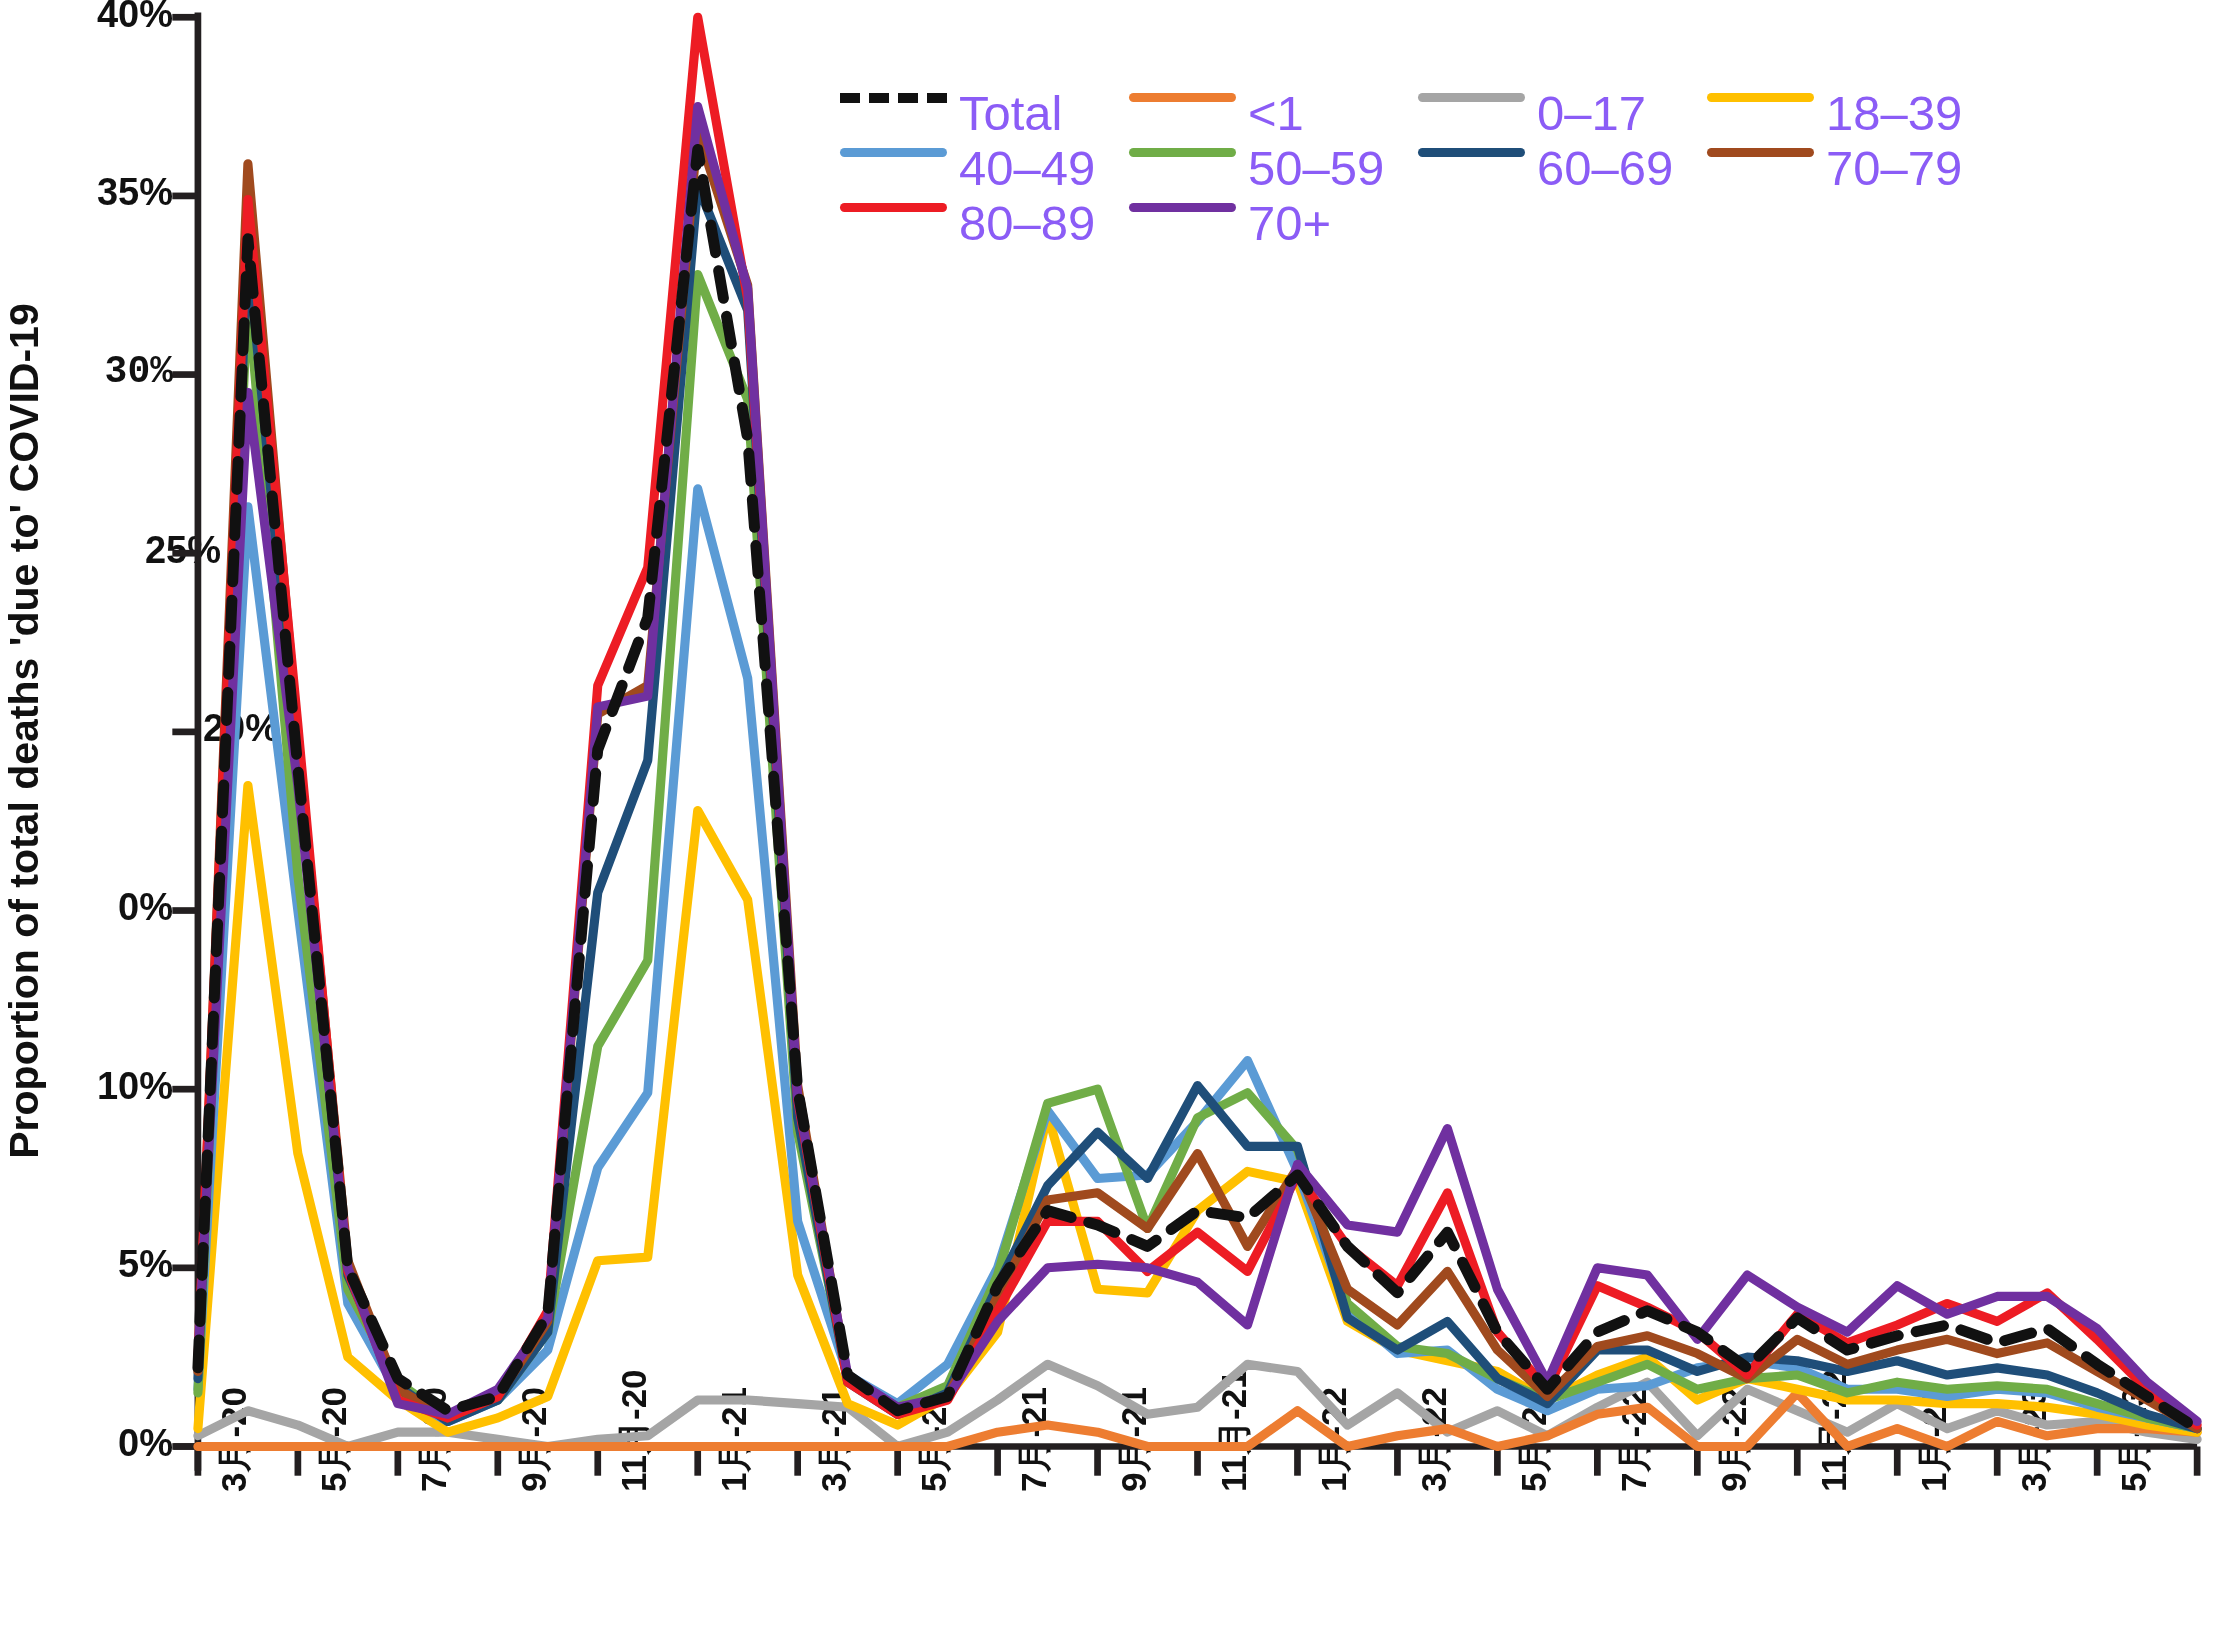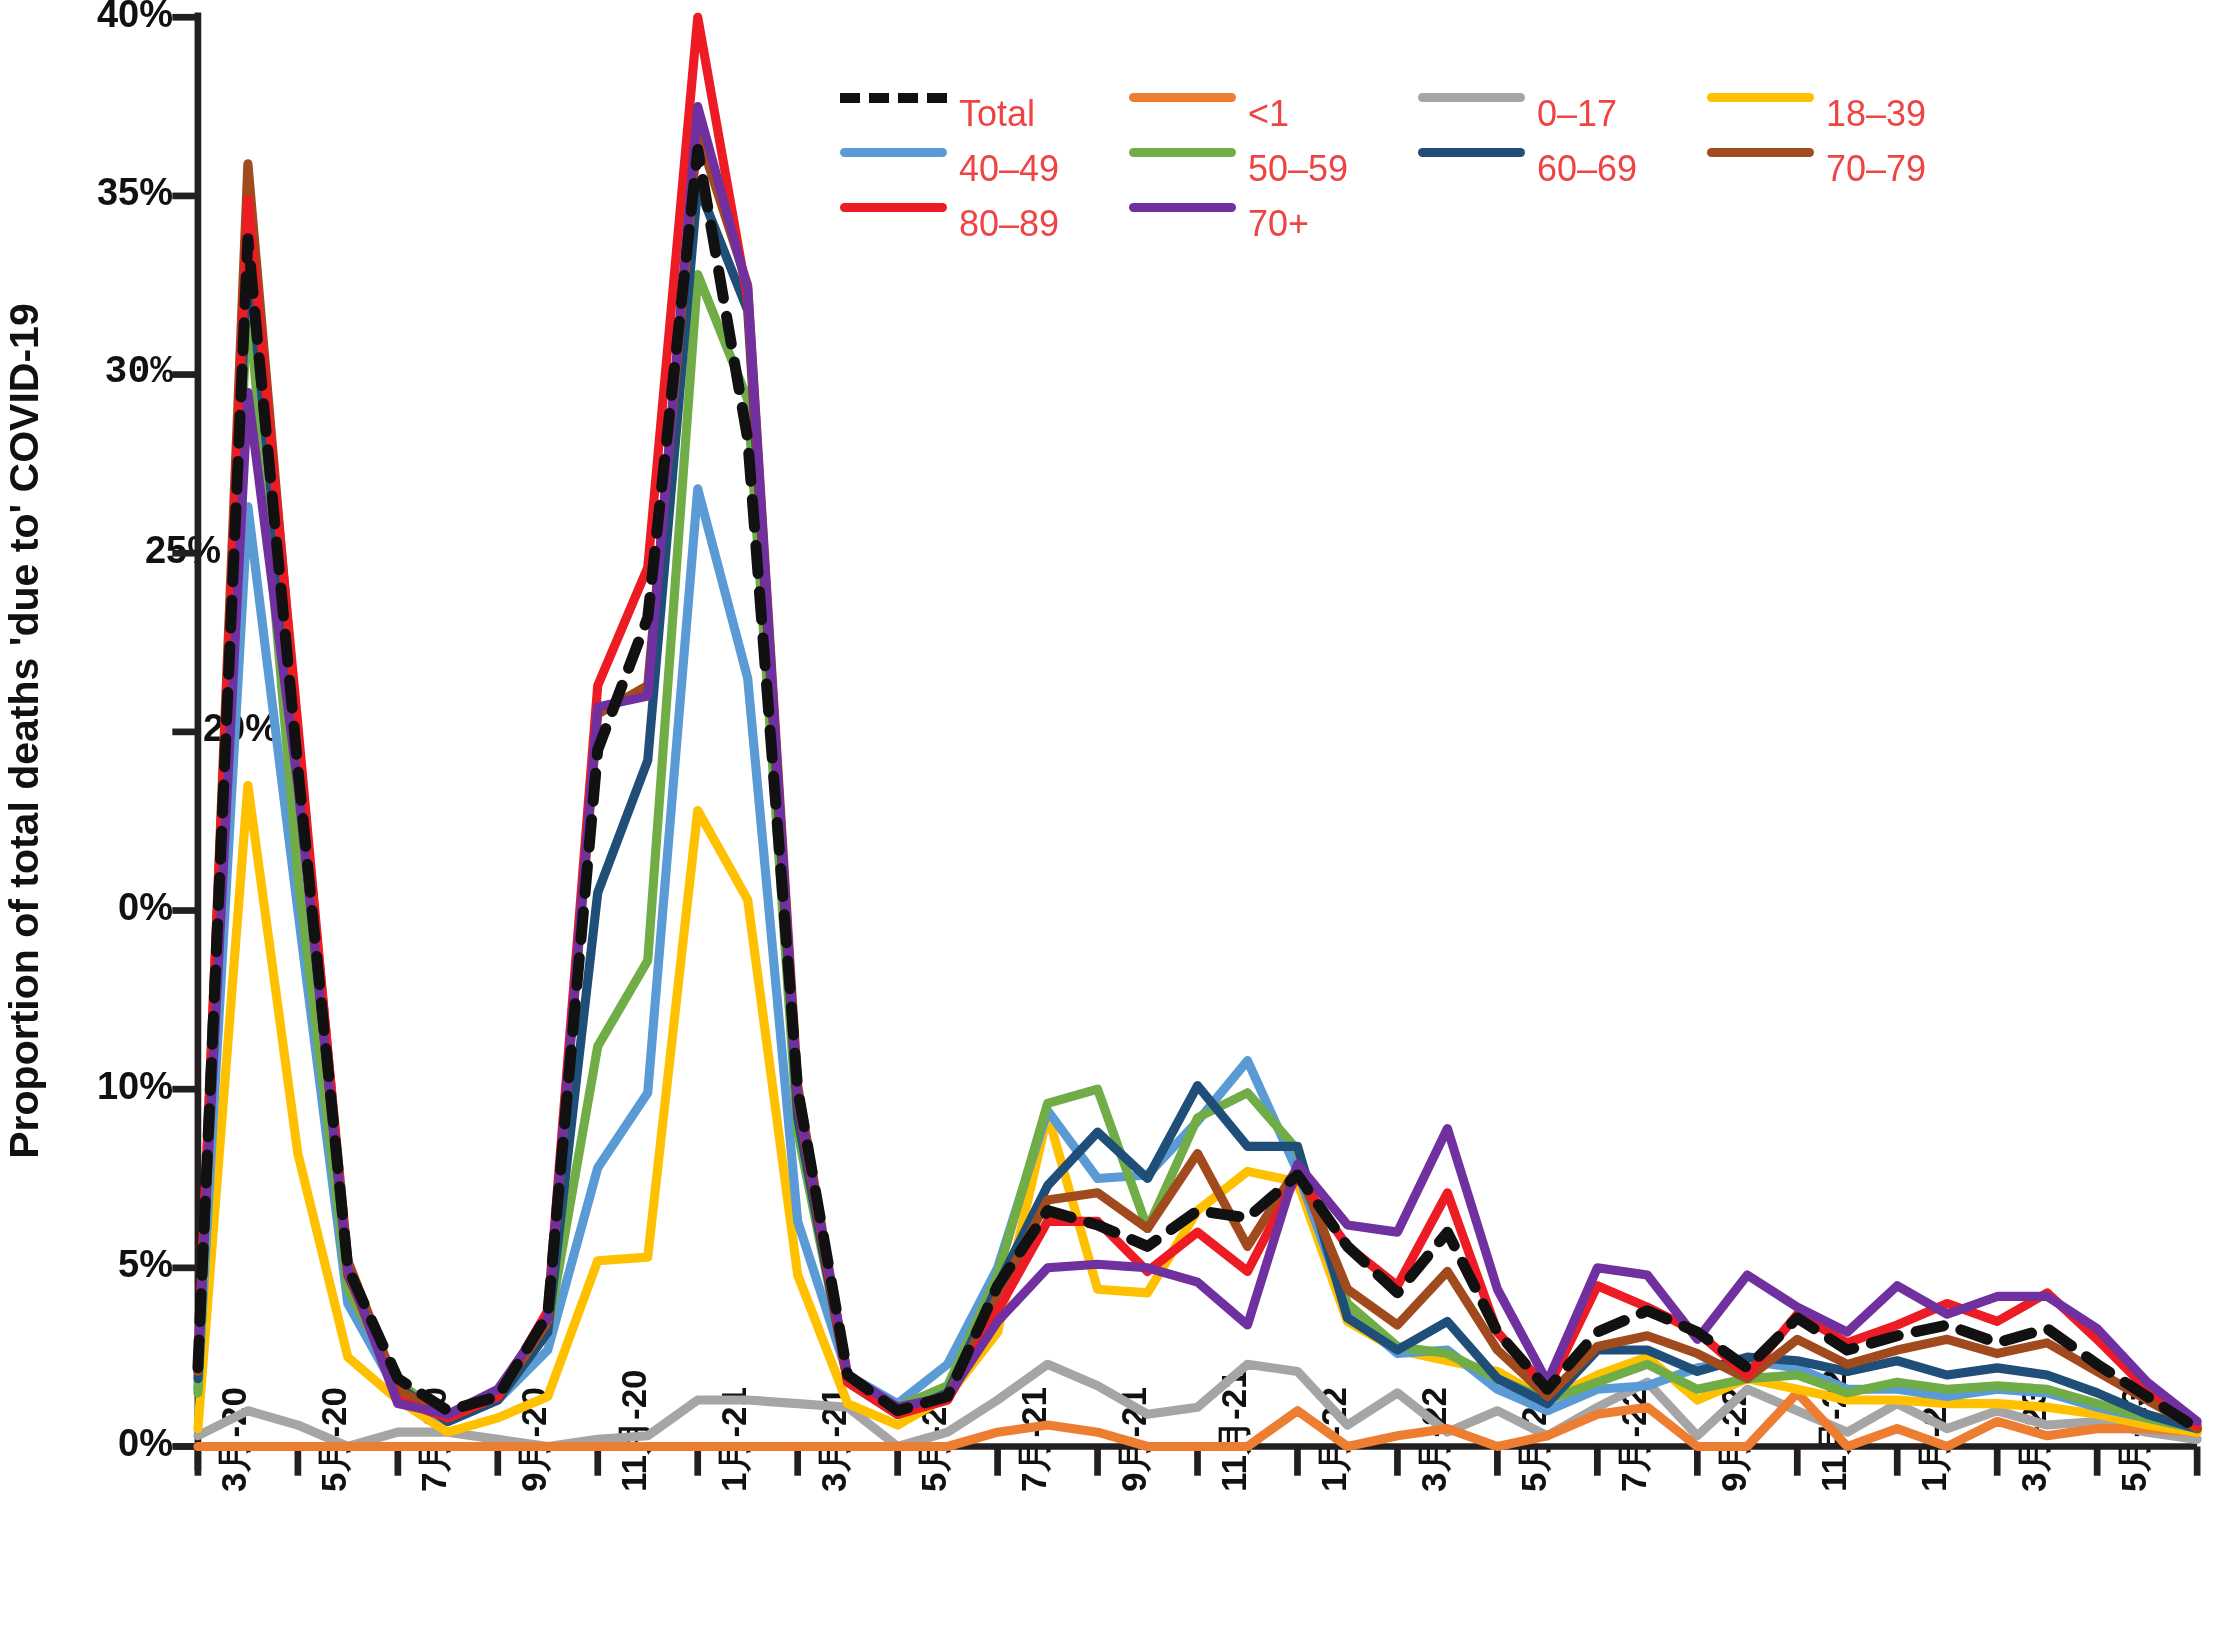--- a/index.html
+++ b/index.html
@@ -46,21 +46,21 @@
     grid-template-columns:repeat(4,289px);
     grid-auto-rows:55px;
     align-items:center;
   }
   .leg-item{display:flex;align-items:center;gap:12px;}
   .leg-swatch{width:107px;height:9.7px;border-radius:4.9px;flex:0 0 auto;}
   .leg-swatch.dashed{
     height:0;border-top:10.4px dashed #111;border-radius:0;
     background:none !important;
   }
-  .leg-label{font-size:36px;color:#ef4444;line-height:1;white-space:nowrap;margin-top:32px;}
+  .leg-label{font-size:49px;color:#8b5cf6;line-height:1;white-space:nowrap;margin-top:32px;}
 
   svg{position:absolute;left:0;top:0;}
 </style>
 </head>
 <body>
 
 <div id="root">
 
   <div id="ylabel">
     <span>Proportion of total deaths 'due to' COVID-19</span>

